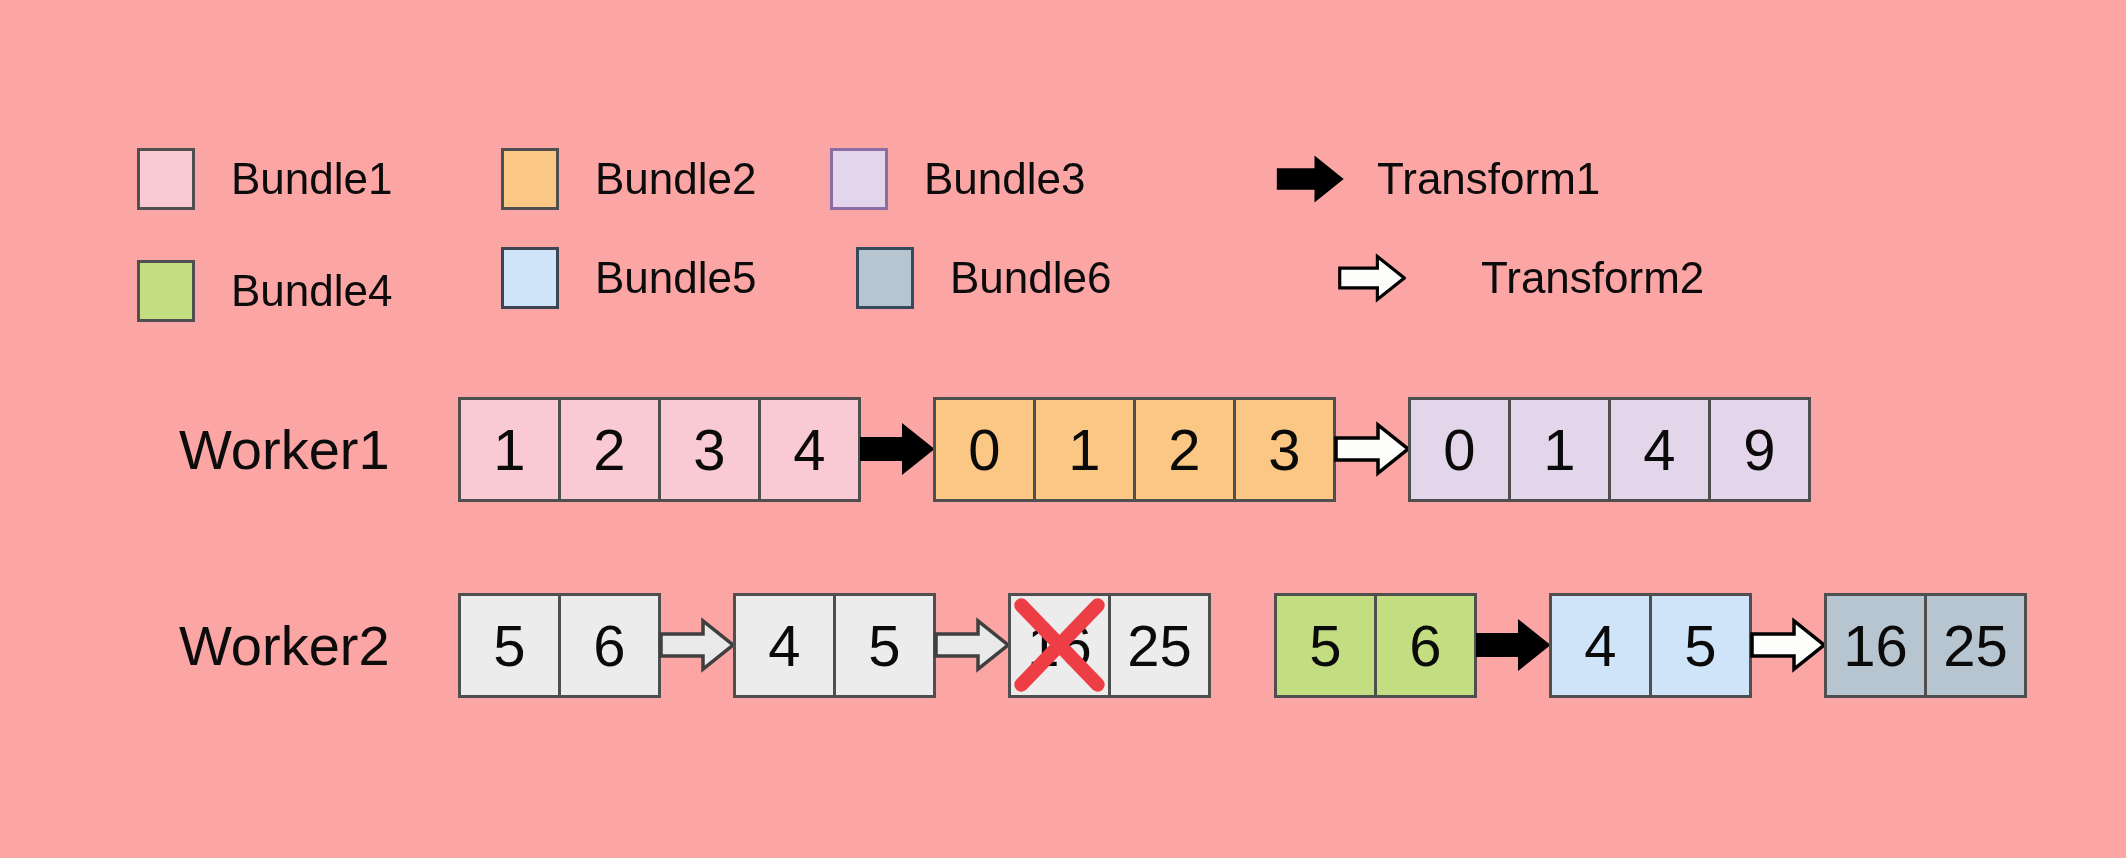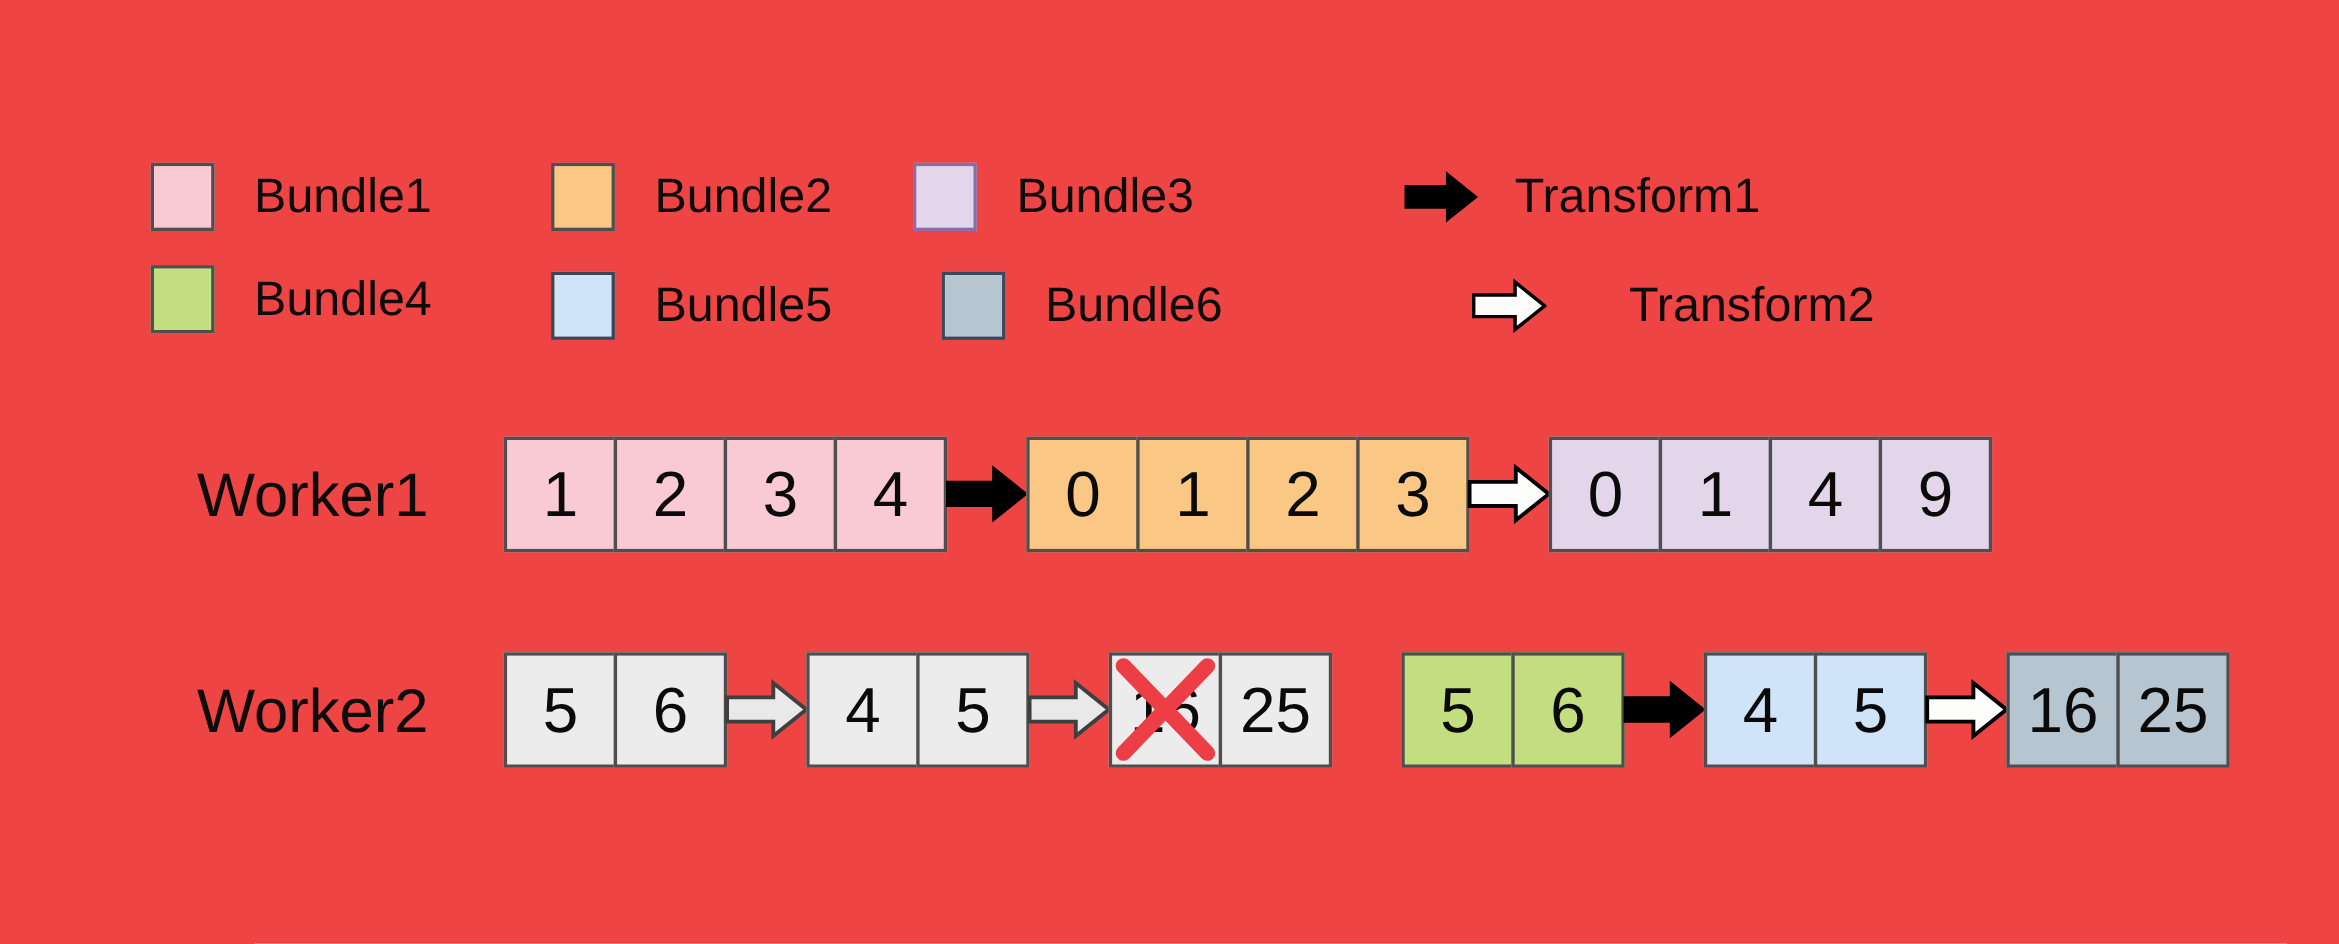--- a/index.html
+++ b/index.html
@@ -5,21 +5,21 @@
   html, body {
     margin: 0;
     padding: 0;
     background: #f2f1ec;
     font-family: "Liberation Sans", sans-serif;
   }
   .canvas {
     position: relative;
     width: 2126px;
     height: 858px;
-    background: #ef4444;
+    background: #fca5a5;
     overflow: hidden;
   }
   
   .legend-item {
     position: absolute;
     display: flex;
     align-items: center;
     height: 62px;
   }
   .swatch {
@@ -130,21 +130,21 @@
   </div>
   <div class="legend-item" style="left:1273px; top:148px;align-items:center;">
     <span class="legend-arrow-wrap">
       <svg class="arrow-black" width="74" height="52" viewBox="0 0 76 58" style="display:block">
           <use href="#block-arrow"></use>
         </svg>
     </span>
     <span class="legend-label after-arrow">Transform1</span>
   </div>
 
-  <div class="legend-item" style="left:137px; top:241px;justify-content:space-between;">
+  <div class="legend-item" style="left:137px; top:260px;justify-content:space-between;">
     <span class="swatch b4"></span>
     <span class="legend-label">Bundle4</span>
   </div>
   <div class="legend-item" style="left:501px; top:247px;text-align:center;">
     <span class="swatch b5"></span>
     <span class="legend-label">Bundle5</span>
   </div>
   <div class="legend-item" style="left:840px; top:247px;padding-left:16px;">
     <span class="swatch b6"></span>
     <span class="legend-label">Bundle6</span>

